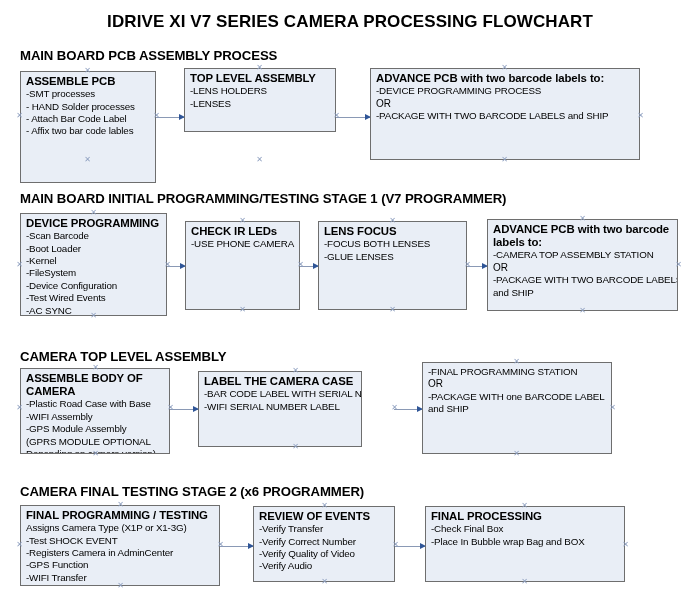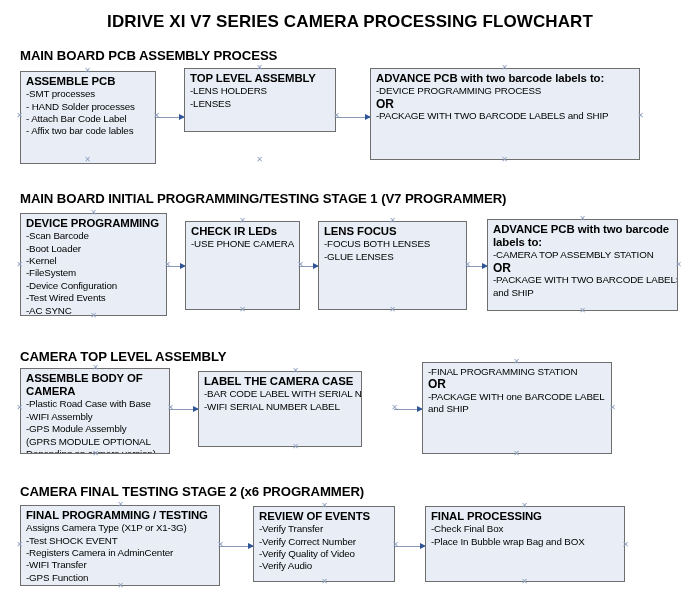--- a/index.html
+++ b/index.html
@@ -62,22 +62,22 @@
     white-space: pre-line;
     letter-spacing: -0.1px;
   }
   .pbox .bx-line {
     font-size: 9.8px;
     line-height: 12.4px;
     white-space: nowrap;
     letter-spacing: -0.15px;
   }
   .pbox .bx-line.bold {
-    font-weight: bold;
-    font-size: 12px;
+    font-weight: normal;
+    font-size: 10px;
   }
 
   
   .conn {
     position: absolute;
     height: 2px;
     background: transparent;
   }
   .conn .cline {
     position: absolute;
@@ -113,21 +113,21 @@
 </style>
 </head>
 <body>
 
 <div id="canvas">
 
   <div class="doc-title">IDRIVE XI V7 SERIES CAMERA PROCESSING FLOWCHART</div>
 
   <div class="section-title" style="left:20px; top:48px;">MAIN BOARD PCB ASSEMBLY PROCESS</div>
 
-  <div class="pbox" style="left:20px; top:71px; width:136px; height:93px;">
+  <div class="pbox" style="left:20px; top:71px; width:136px; height:112px;">
     <div class="bx-title">ASSEMBLE PCB</div>
     <div class="bx-line">-SMT processes</div>
     <div class="bx-line">- HAND Solder processes</div>
     <div class="bx-line">- Attach Bar Code Label</div>
     <div class="bx-line">- Affix two bar code lables</div>
   </div>
   <div class="hmark" style="left:84px; top:67px;"></div>
   <div class="hmark" style="left:84px; top:156px;"></div>
   <div class="hmark" style="left:16px; top:112px;"></div>
 
@@ -267,22 +267,22 @@
   <div class="hmark" style="left:513px; top:450px;"></div>
   <div class="hmark" style="left:609px; top:404px;"></div>
 
   <div class="section-title" style="left:20px; top:484px;">CAMERA FINAL TESTING STAGE 2 (x6 PROGRAMMER)</div>
 
   <div class="pbox" style="left:20px; top:505px; width:200px; height:81px;">
     <div class="bx-title">FINAL PROGRAMMING / TESTING</div>
     <div class="bx-line">Assigns Camera Type (X1P or X1-3G)</div>
     <div class="bx-line">-Test SHOCK EVENT</div>
     <div class="bx-line">-Registers Camera in AdminCenter</div>
+    <div class="bx-line">-GPS Function</div>
     <div class="bx-line">-WIFI Transfer</div>
-    <div class="bx-line">-GPS Function</div>
     <div class="bx-line">-SD Card Function</div>
   </div>
   <div class="hmark" style="left:117px; top:501px;"></div>
   <div class="hmark" style="left:117px; top:582px;"></div>
   <div class="hmark" style="left:16px; top:541px;"></div>
 
   <div class="conn" style="left:220px; top:545px; width:33px;">
     <div class="cline"></div>
       <div class="carrow"></div>
   </div>

